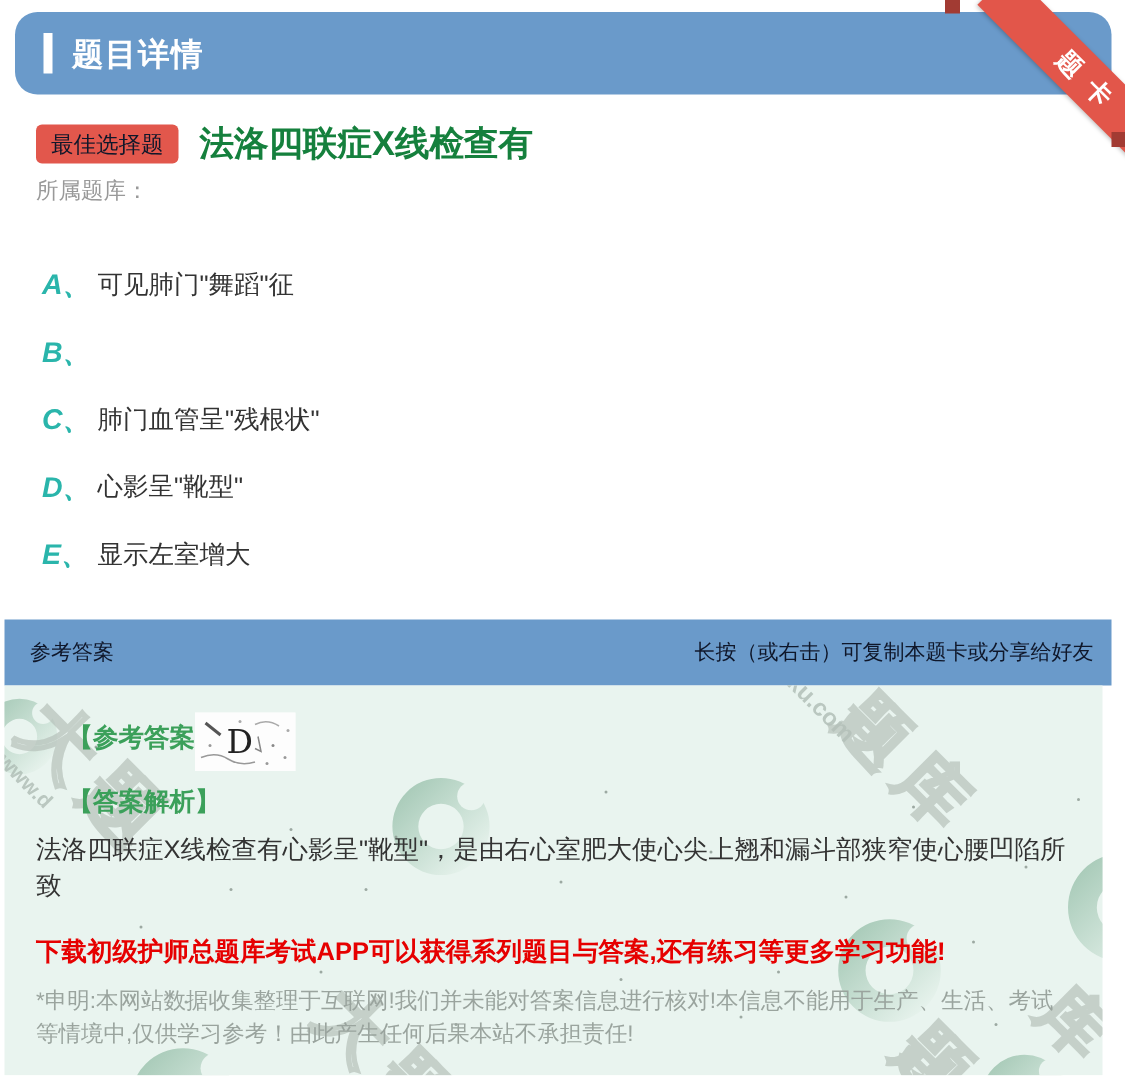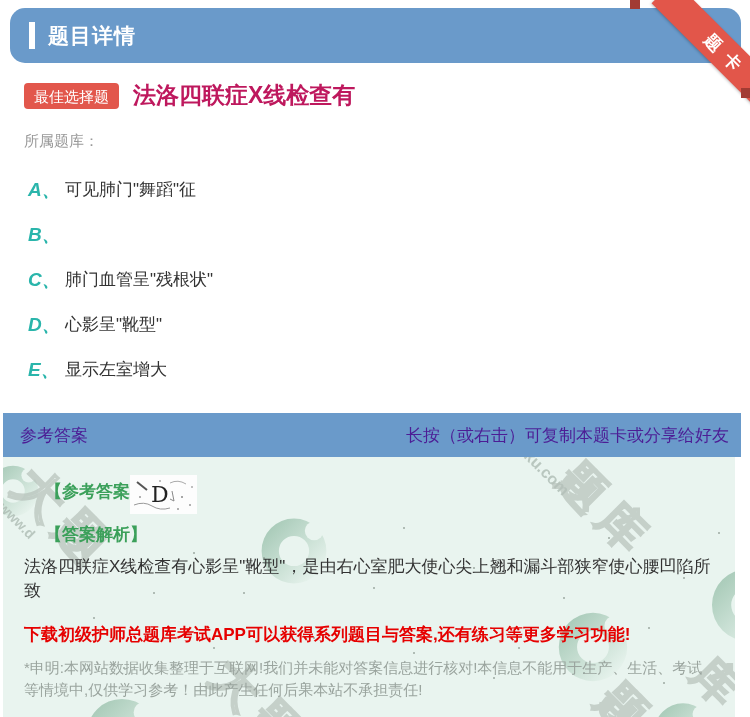--- a/index.html
+++ b/index.html
@@ -17,35 +17,35 @@
   .ribbon-wrap { position:absolute; right:0; top:0; width:120px; height:120px; overflow:hidden; }
   .ribbon-band { position:absolute; left:8px; top:36px; width:170px; height:32px;
     background:#e2564a; transform:rotate(45deg); display:flex; align-items:center; justify-content:center;
     box-shadow:0 1px 3px rgba(0,0,0,.25); }
   .ribbon-band span { color:#fff; font-size:17px; font-weight:bold; letter-spacing:10px; text-indent:10px; }
   .ribbon-fold-a { position:absolute; left:0px; top:0px; width:10px; height:9px; background:#a23b33; }
   .ribbon-fold-b { position:absolute; right:0px; bottom:22px; width:9px; height:10px; background:#a23b33; }
 
   
   .q-title-row { position:absolute; left:24px; top:80px; display:flex; align-items:center; }
-  .badge { background:#e2574c; color:#ffffff; font-size:15px; line-height:15px;
+  .badge { background:#e2574c; color:#0f172a; font-size:15px; line-height:15px;
     padding:6px 10px 5px; border-radius:4px; white-space:nowrap; }
-  .q-title { color:#be185d; font-size:23px; font-weight:600; margin-left:14px; }
-  .bank-row { position:absolute; left:24px; top:132px; display:flex; }
+  .q-title { color:#15803d; font-size:23px; font-weight:600; margin-left:14px; }
+  .bank-row { position:absolute; left:24px; top:118px; display:flex; }
   .bank-label { color:#999; font-size:15px; margin-right:7px; }
 
   .option-row { position:absolute; left:28px; display:flex; align-items:flex-start; }
   .opt-letter { color:#2ab5ab; font-size:19px; font-weight:bold; font-style:italic; width:37px; }
   .opt-text { color:#333; font-size:17px; padding-top:1px; }
 
   
   .ans-bar { position:absolute; left:3px; top:413px; width:738px; height:44px;
     background:#6a9aca; display:flex; align-items:center; justify-content:space-between;
     padding:0 12px 0 17px; }
-  .ans-bar-left, .ans-bar-right { color:#4c1d95; font-size:17px;font-family:Liberation Mono, monospace; }
+  .ans-bar-left, .ans-bar-right { color:#0f172a; font-size:14px;font-family:Liberation Mono, monospace; }
 
   .ans-panel { position:absolute; left:3px; top:457px; width:732px; height:260px;
     background:#e9f4ef; overflow:hidden; }
 
   .green-label { position:absolute; color:#3ba05a; font-size:17px; font-weight:bold; z-index:3;margin-left:15px; }
   .ref-label { left:27px; top:23px; }
   .ana-label { left:27px; top:66px; }
 
   .ans-img { position:absolute; left:127px; top:18px; width:67px; height:39px;
     background:#fdfdfd; z-index:3; }

